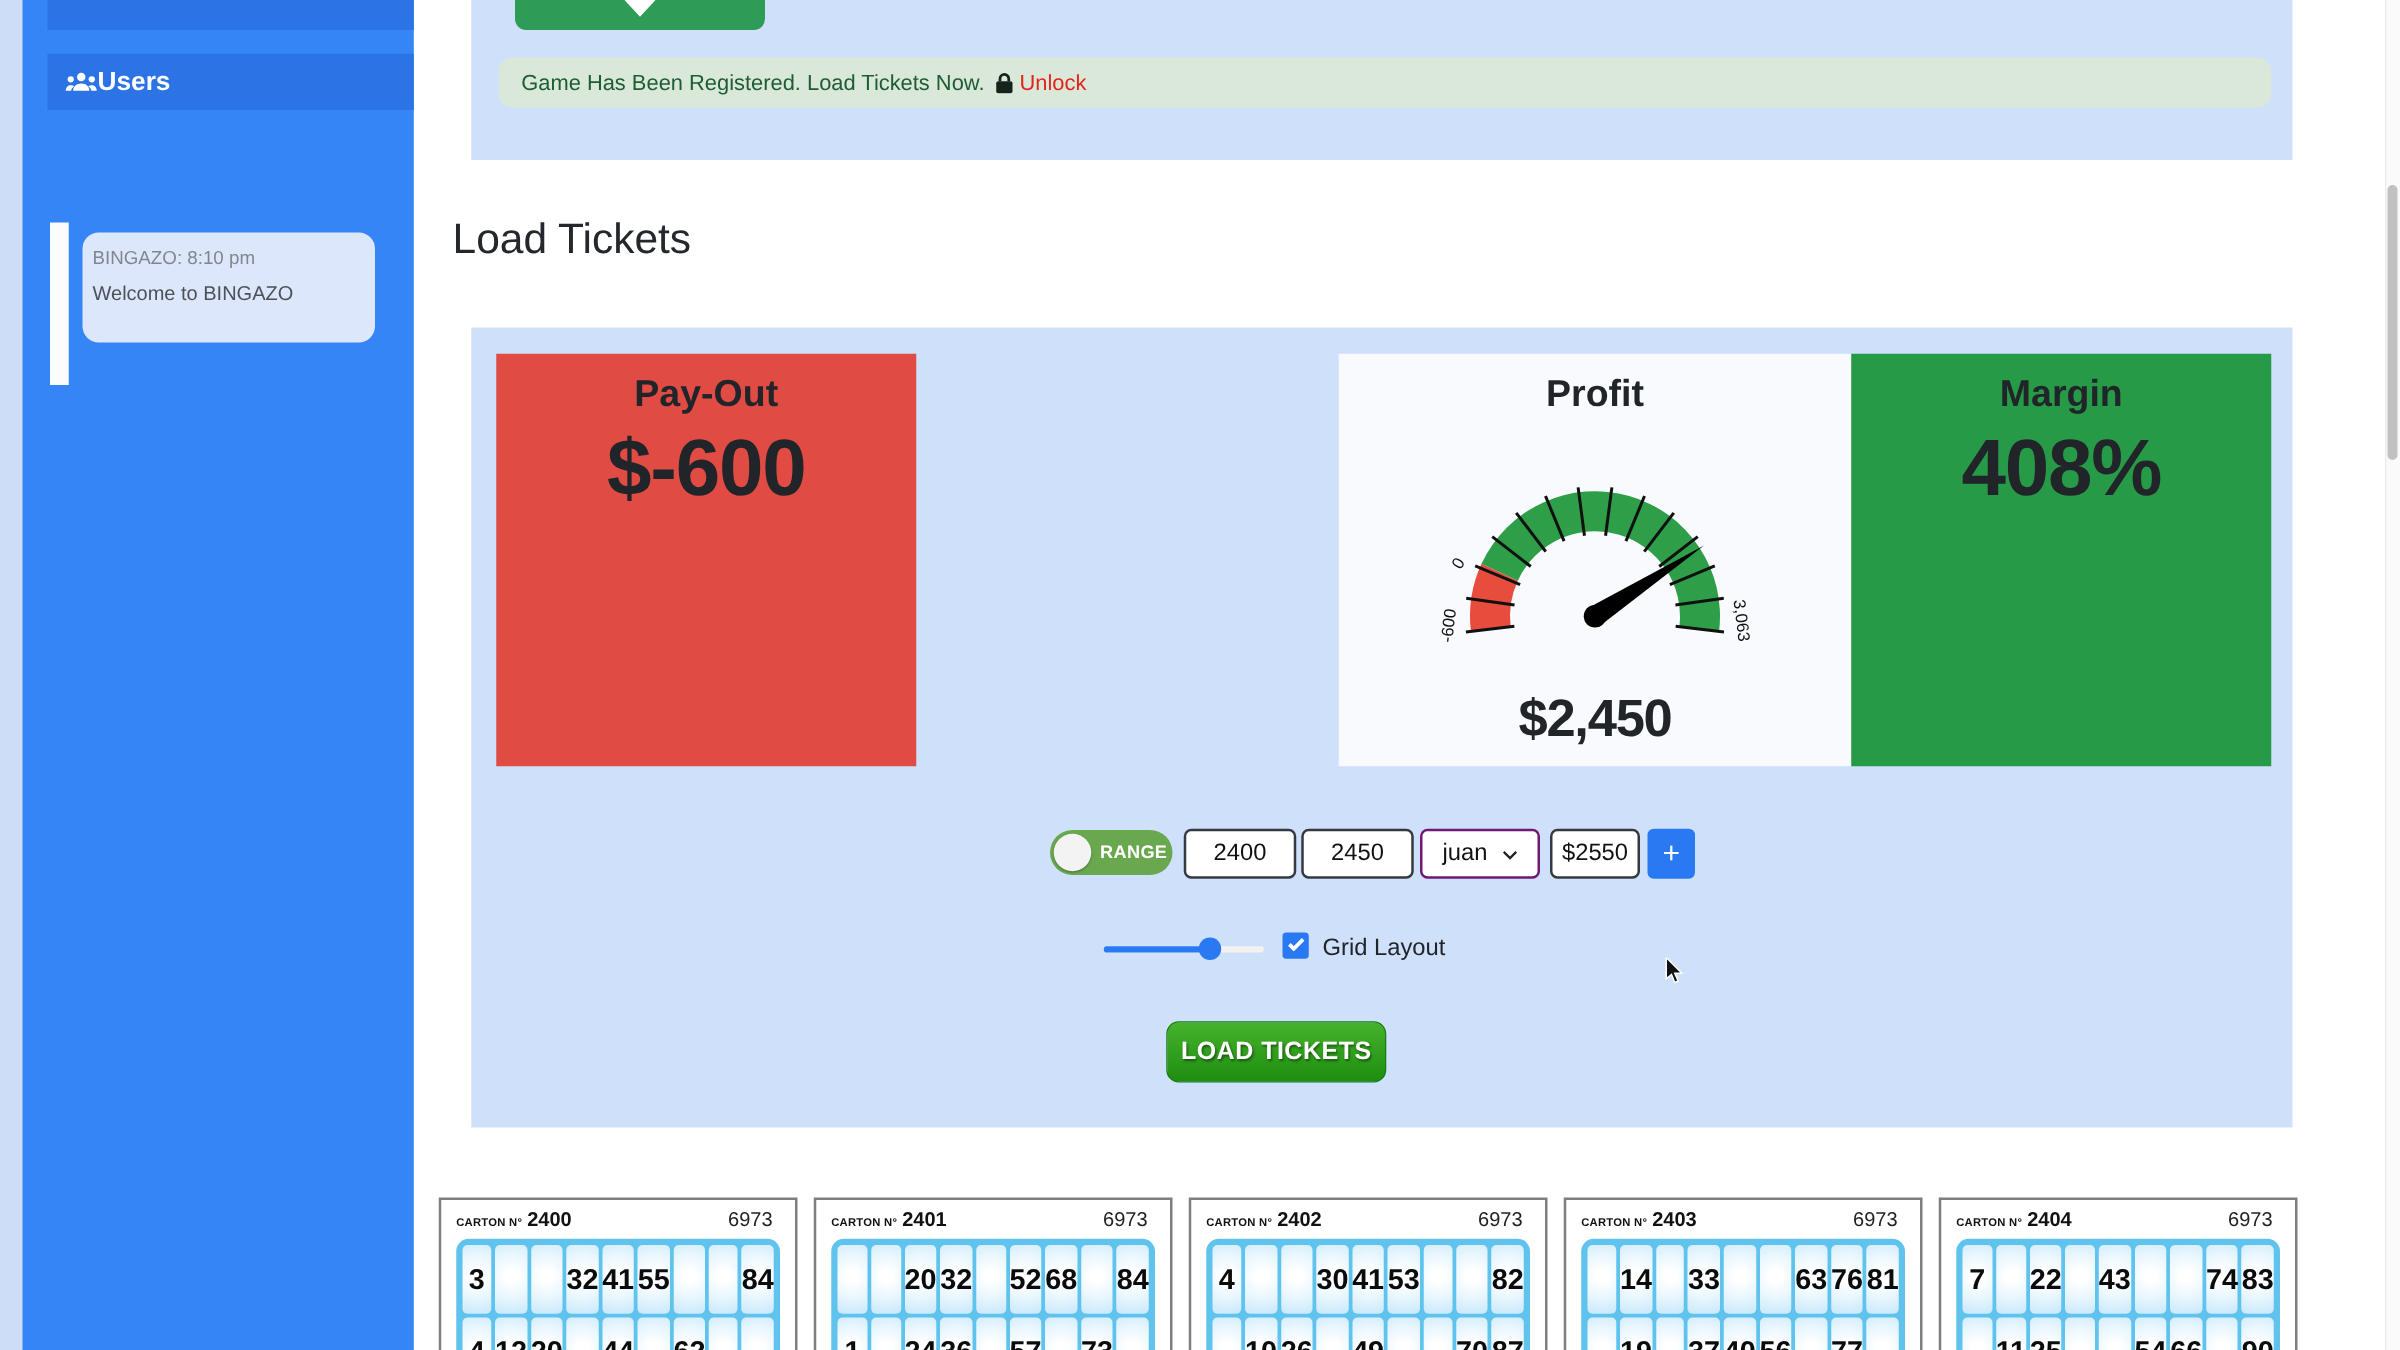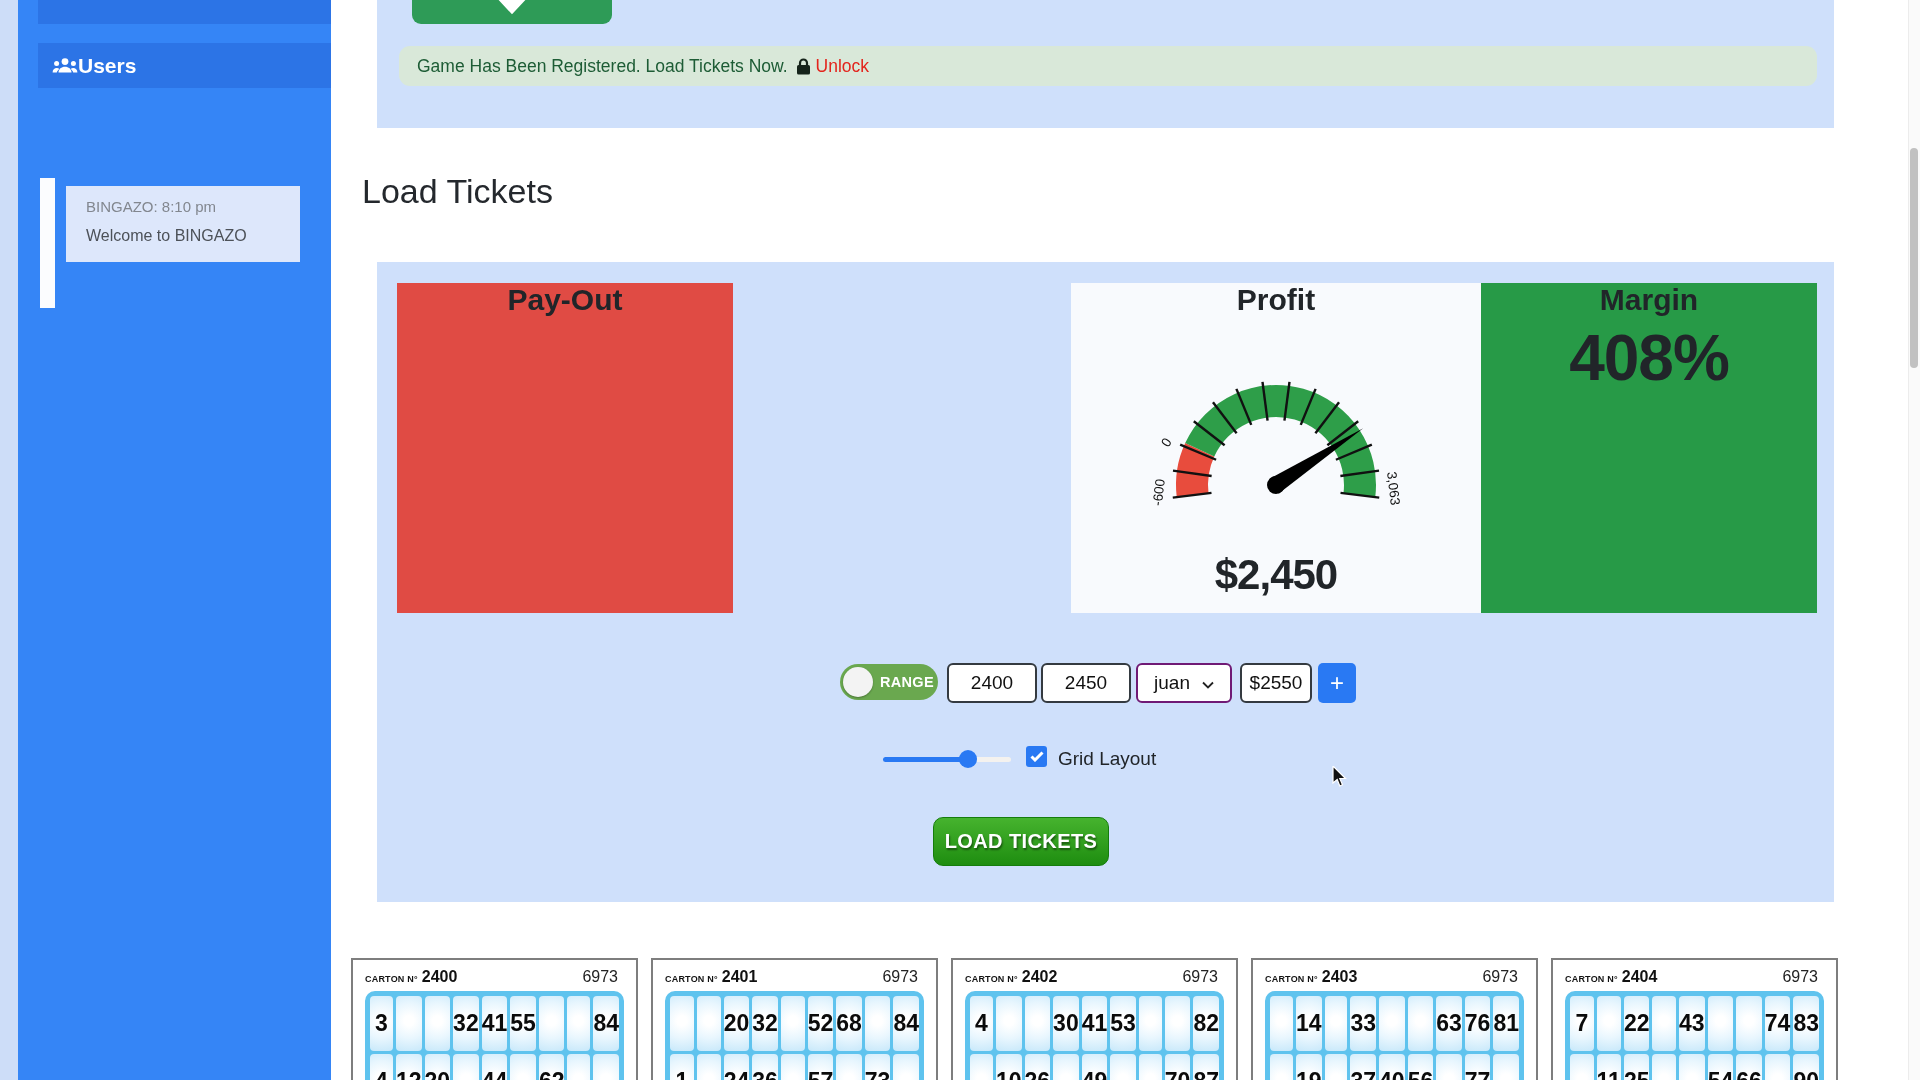--- a/index.html
+++ b/index.html
@@ -17,22 +17,22 @@
   
   .sidebar{left:18px;top:0;width:313px;height:1080px;background:#3585f6;}
   .side-item{
     position:absolute;left:20px;right:0;height:45px;background:#2c74e6;
     display:flex;align-items:center;padding-left:14px;box-sizing:border-box;
     color:#ffffff;font-size:21px;font-weight:700;cursor:pointer;
   }
   .side-item .ic{display:flex;align-items:center;}
   .msg-bar{left:22px;top:178px;width:15px;height:130px;background:#fbfcfe;}
   .msg-bubble{
-    left:48px;top:186px;width:234px;height:76px;background:#dde7fb;border-radius:0;
-    padding:12px 20px;box-sizing:border-box;
+    left:48px;top:186px;width:234px;height:88px;background:#dde7fb;border-radius:13px;
+    padding:12px 8px;box-sizing:border-box;
   }
   .msg-meta{color:#82878f;font-size:15px;}
   .msg-text{color:#4c5158;font-size:16px;margin-top:12px;}
 
   
   .top-card{left:377px;top:0;width:1457px;height:128px;background:#cfe0fb;}
   .reg-btn{
     position:absolute;left:35px;top:-32px;width:200px;height:56px;background:#2e9b57;
     border-radius:9px;display:flex;align-items:flex-end;justify-content:center;cursor:pointer;
   }
@@ -46,21 +46,21 @@
 
   
   .page-heading{left:362px;top:172px;font-size:34px;color:#24282d;}
 
   
   .dash{left:377px;top:262px;width:1457px;height:640px;background:#cfe0fb;}
   .metric{
     position:absolute;top:21px;height:330px;display:flex;flex-direction:column;align-items:center;
     color:#212529;
   }
-  .metric .m-label{font-size:30px;font-weight:600;margin-top:0;}
+  .metric .m-label{font-size:30px;font-weight:600;margin-top:16px;}
   .metric .m-value{font-size:64px;font-weight:700;margin-top:4px;letter-spacing:-1px;}
   .m-payout{left:20px;width:336px;background:#e04b44;}
   .m-collected{left:356px;width:338px;background:#fcbf2a;}
   .m-profit{left:694px;width:410px;background:#f8fafd;}
   .m-margin{left:1104px;width:336px;background:#279a47;}
   .m-profit .m-value{font-size:42px;margin:0 0 14px 0;}
   .gauge-wrap{flex:1;display:flex;align-items:center;justify-content:center;}
 
   
   .toggle{
@@ -177,20 +177,21 @@
     <span class="unlock">Unlock</span>
   </div>
 </div>
 
 <div class="abs page-heading">Load Tickets</div>
 
 <div class="abs dash">
 
   <div class="metric m-payout">
     <div class="m-label">Pay-Out</div>
+    <div class="m-value">$-600</div>
   </div>
 
 
   <div class="metric m-profit">
     <div class="m-label">Profit</div>
     <div class="gauge-wrap">
       <svg id="gauge" width="268" height="158" viewBox="0 0 268 158">
         <g id="gauge-arcs">
             <path d="M34.745384835867796,142.18693434051477 A100,100 0 0 1 43.205591108743306,88.09086836872795 L72.25980195394544,101.501790490735 A68,68 0 0 0 66.5068616883901,138.28711535155006 Z" fill="#e84c3d"></path>
             <path d="M43.205591108743306,88.09086836872795 A100,100 0 0 1 233.2546151641322,142.18693434051474 L201.4931383116099,138.28711535155003 A68,68 0 0 0 72.25980195394544,101.501790490735 Z" fill="#2e9e49"></path>

